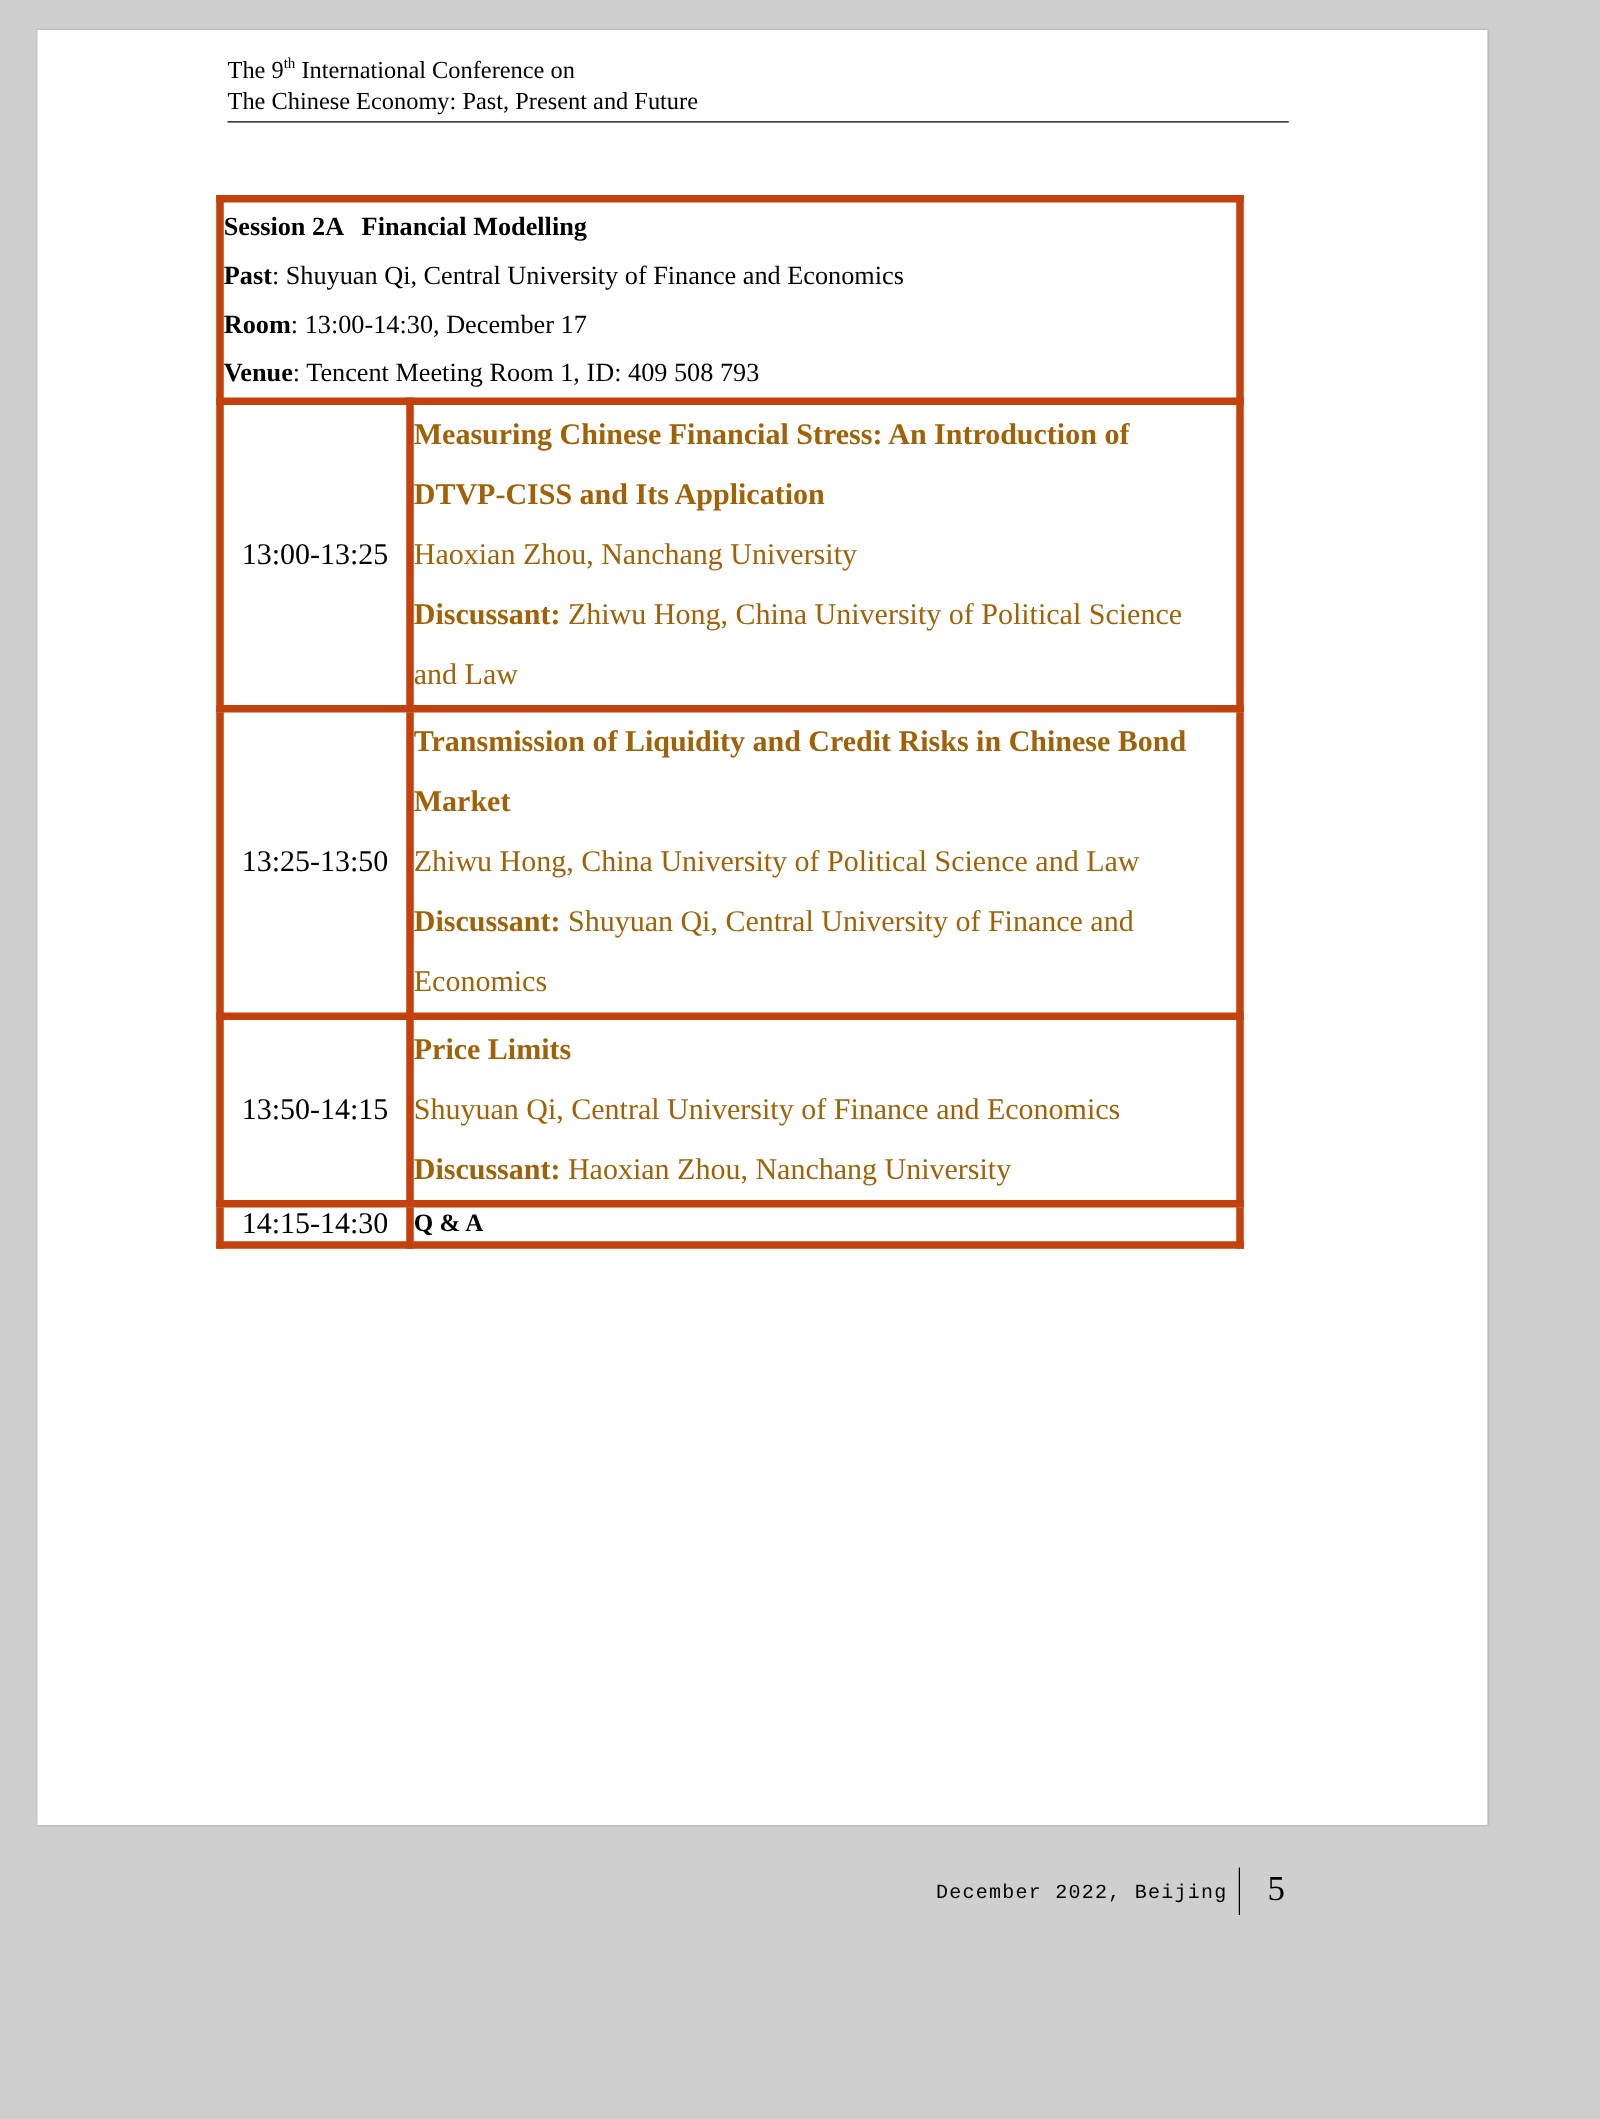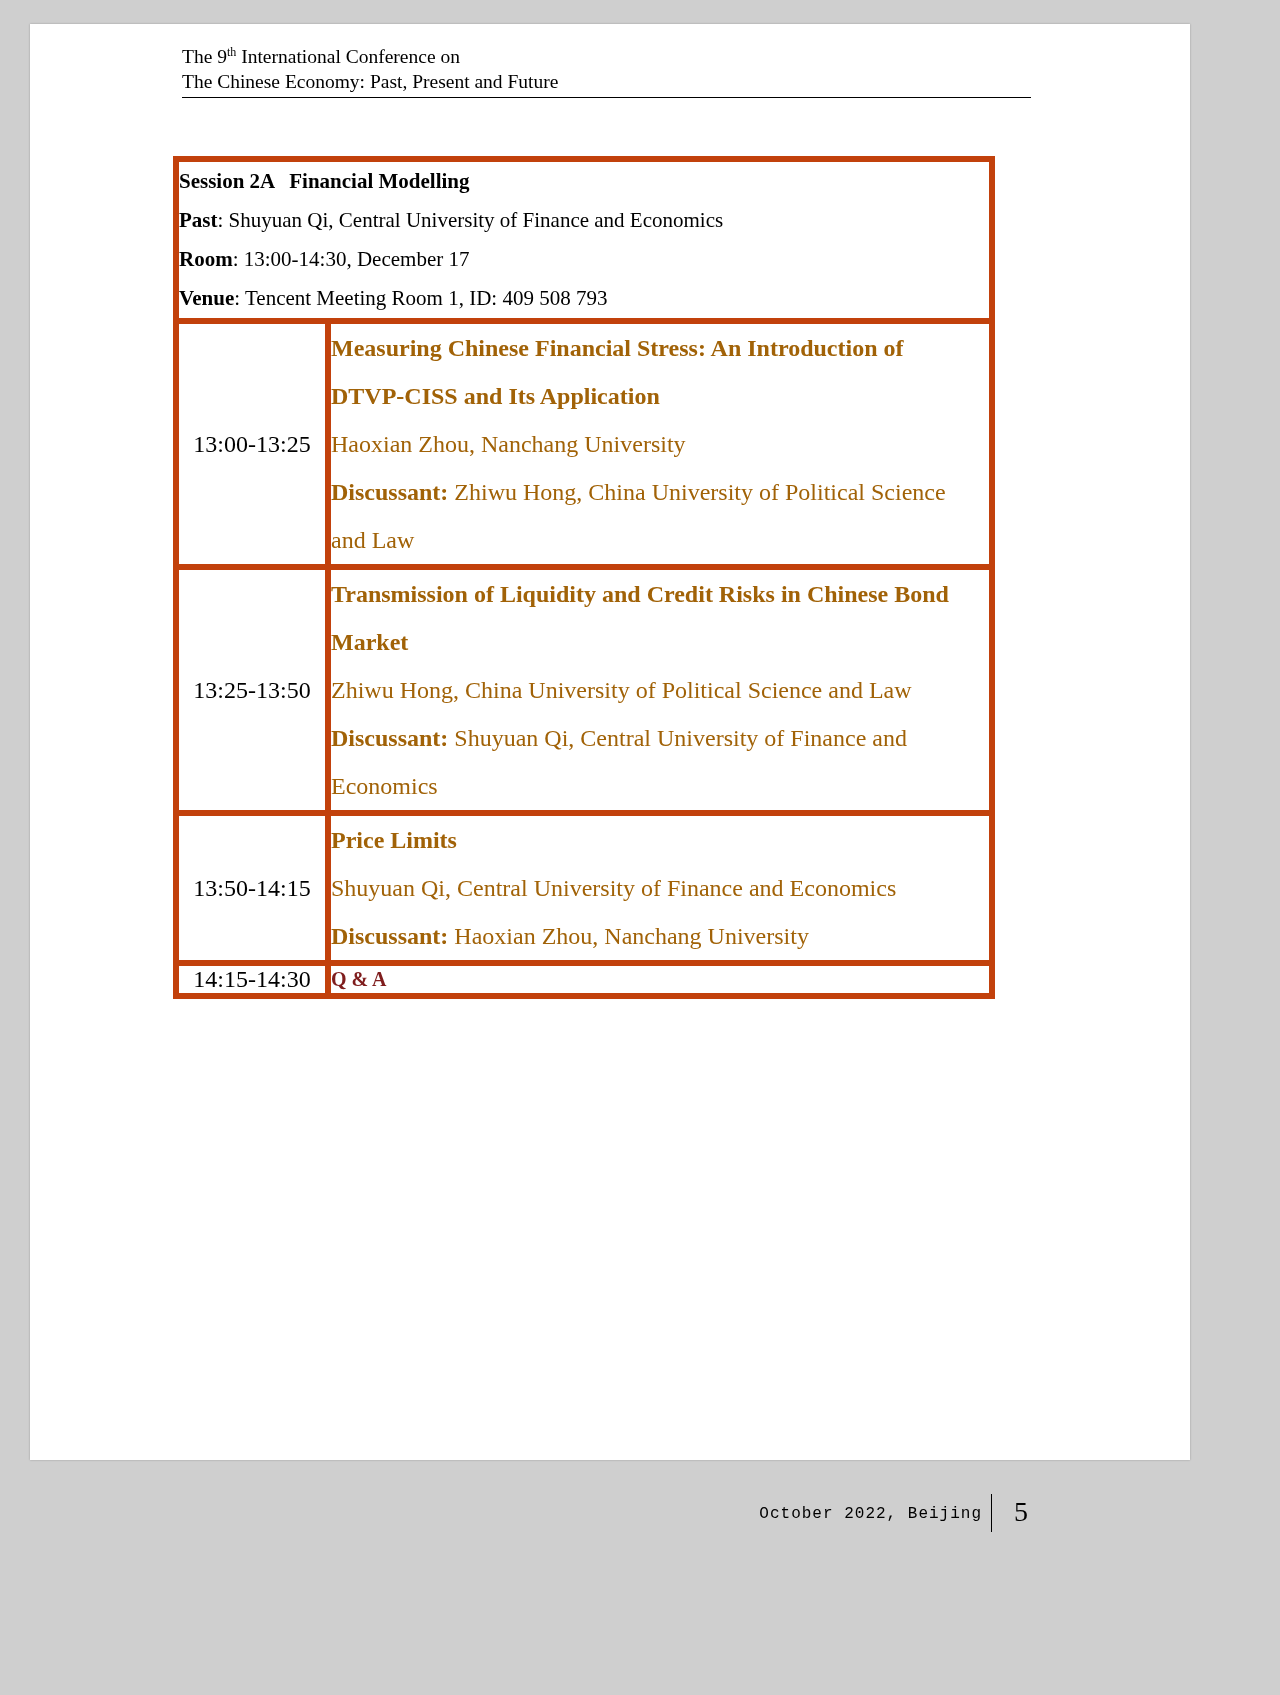--- a/index.html
+++ b/index.html
@@ -87,21 +87,21 @@
     font-size: 24px;
     line-height: 48px;
     color: #a16207;
   }
   .c-line.bold { font-weight: bold; }
   .c-line b { font-weight: bold; }
   .qa-cell {
     padding: 18px 12px 18px 12px;
     font-size: 20px;
     font-weight: bold;
-    color: #7f1d1d;
+    color: #000000;
   }
 
   .footer {
     position: absolute;
     left: 700px;
     top: 1470px;
     width: 300px;
     height: 40px;
   }
   .footer-text {
@@ -197,18 +197,18 @@
       </tr>
 
       <tr>
         <td class="time-cell">14:15-14:30</td>
         <td class="qa-cell">Q &amp; A</td>
       </tr>
     </tbody>
   </table>
 
   <div class="footer">
-    <div class="footer-text">October 2022, Beijing</div>
+    <div class="footer-text">December 2022, Beijing</div>
     <div class="footer-bar"></div>
     <div class="footer-page">5</div>
   </div>
 
 </div>
 
 </body></html>

